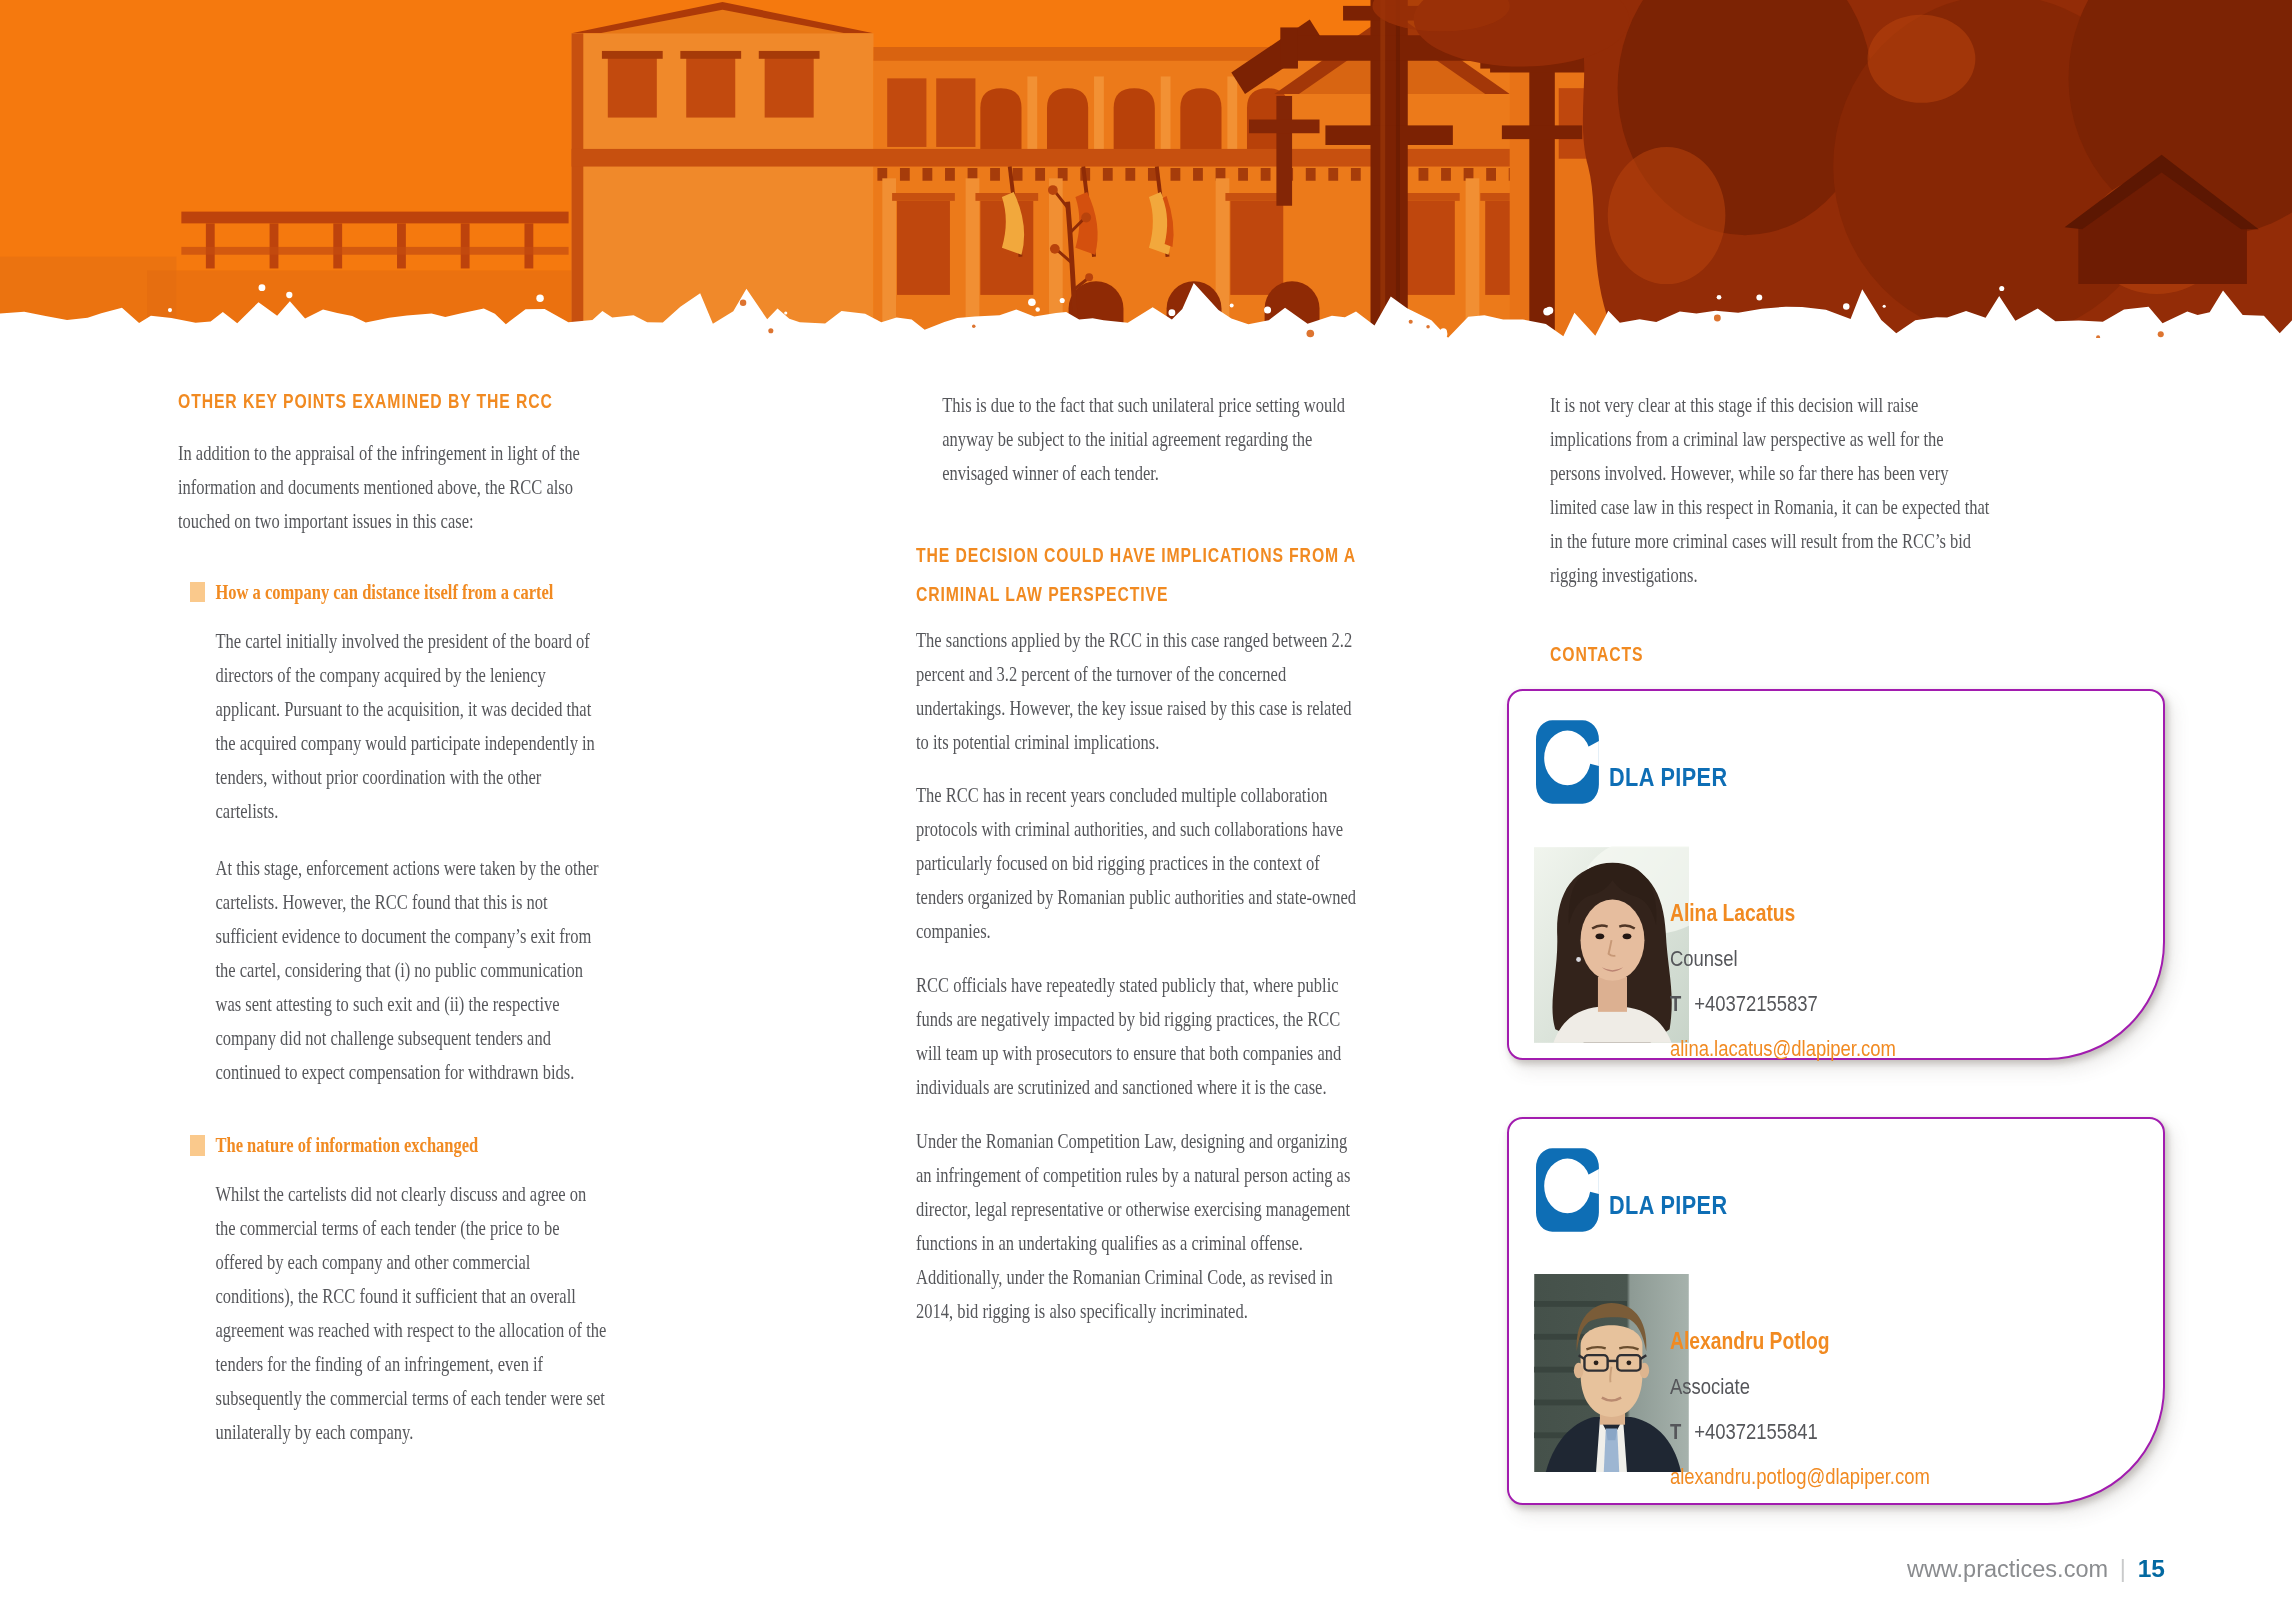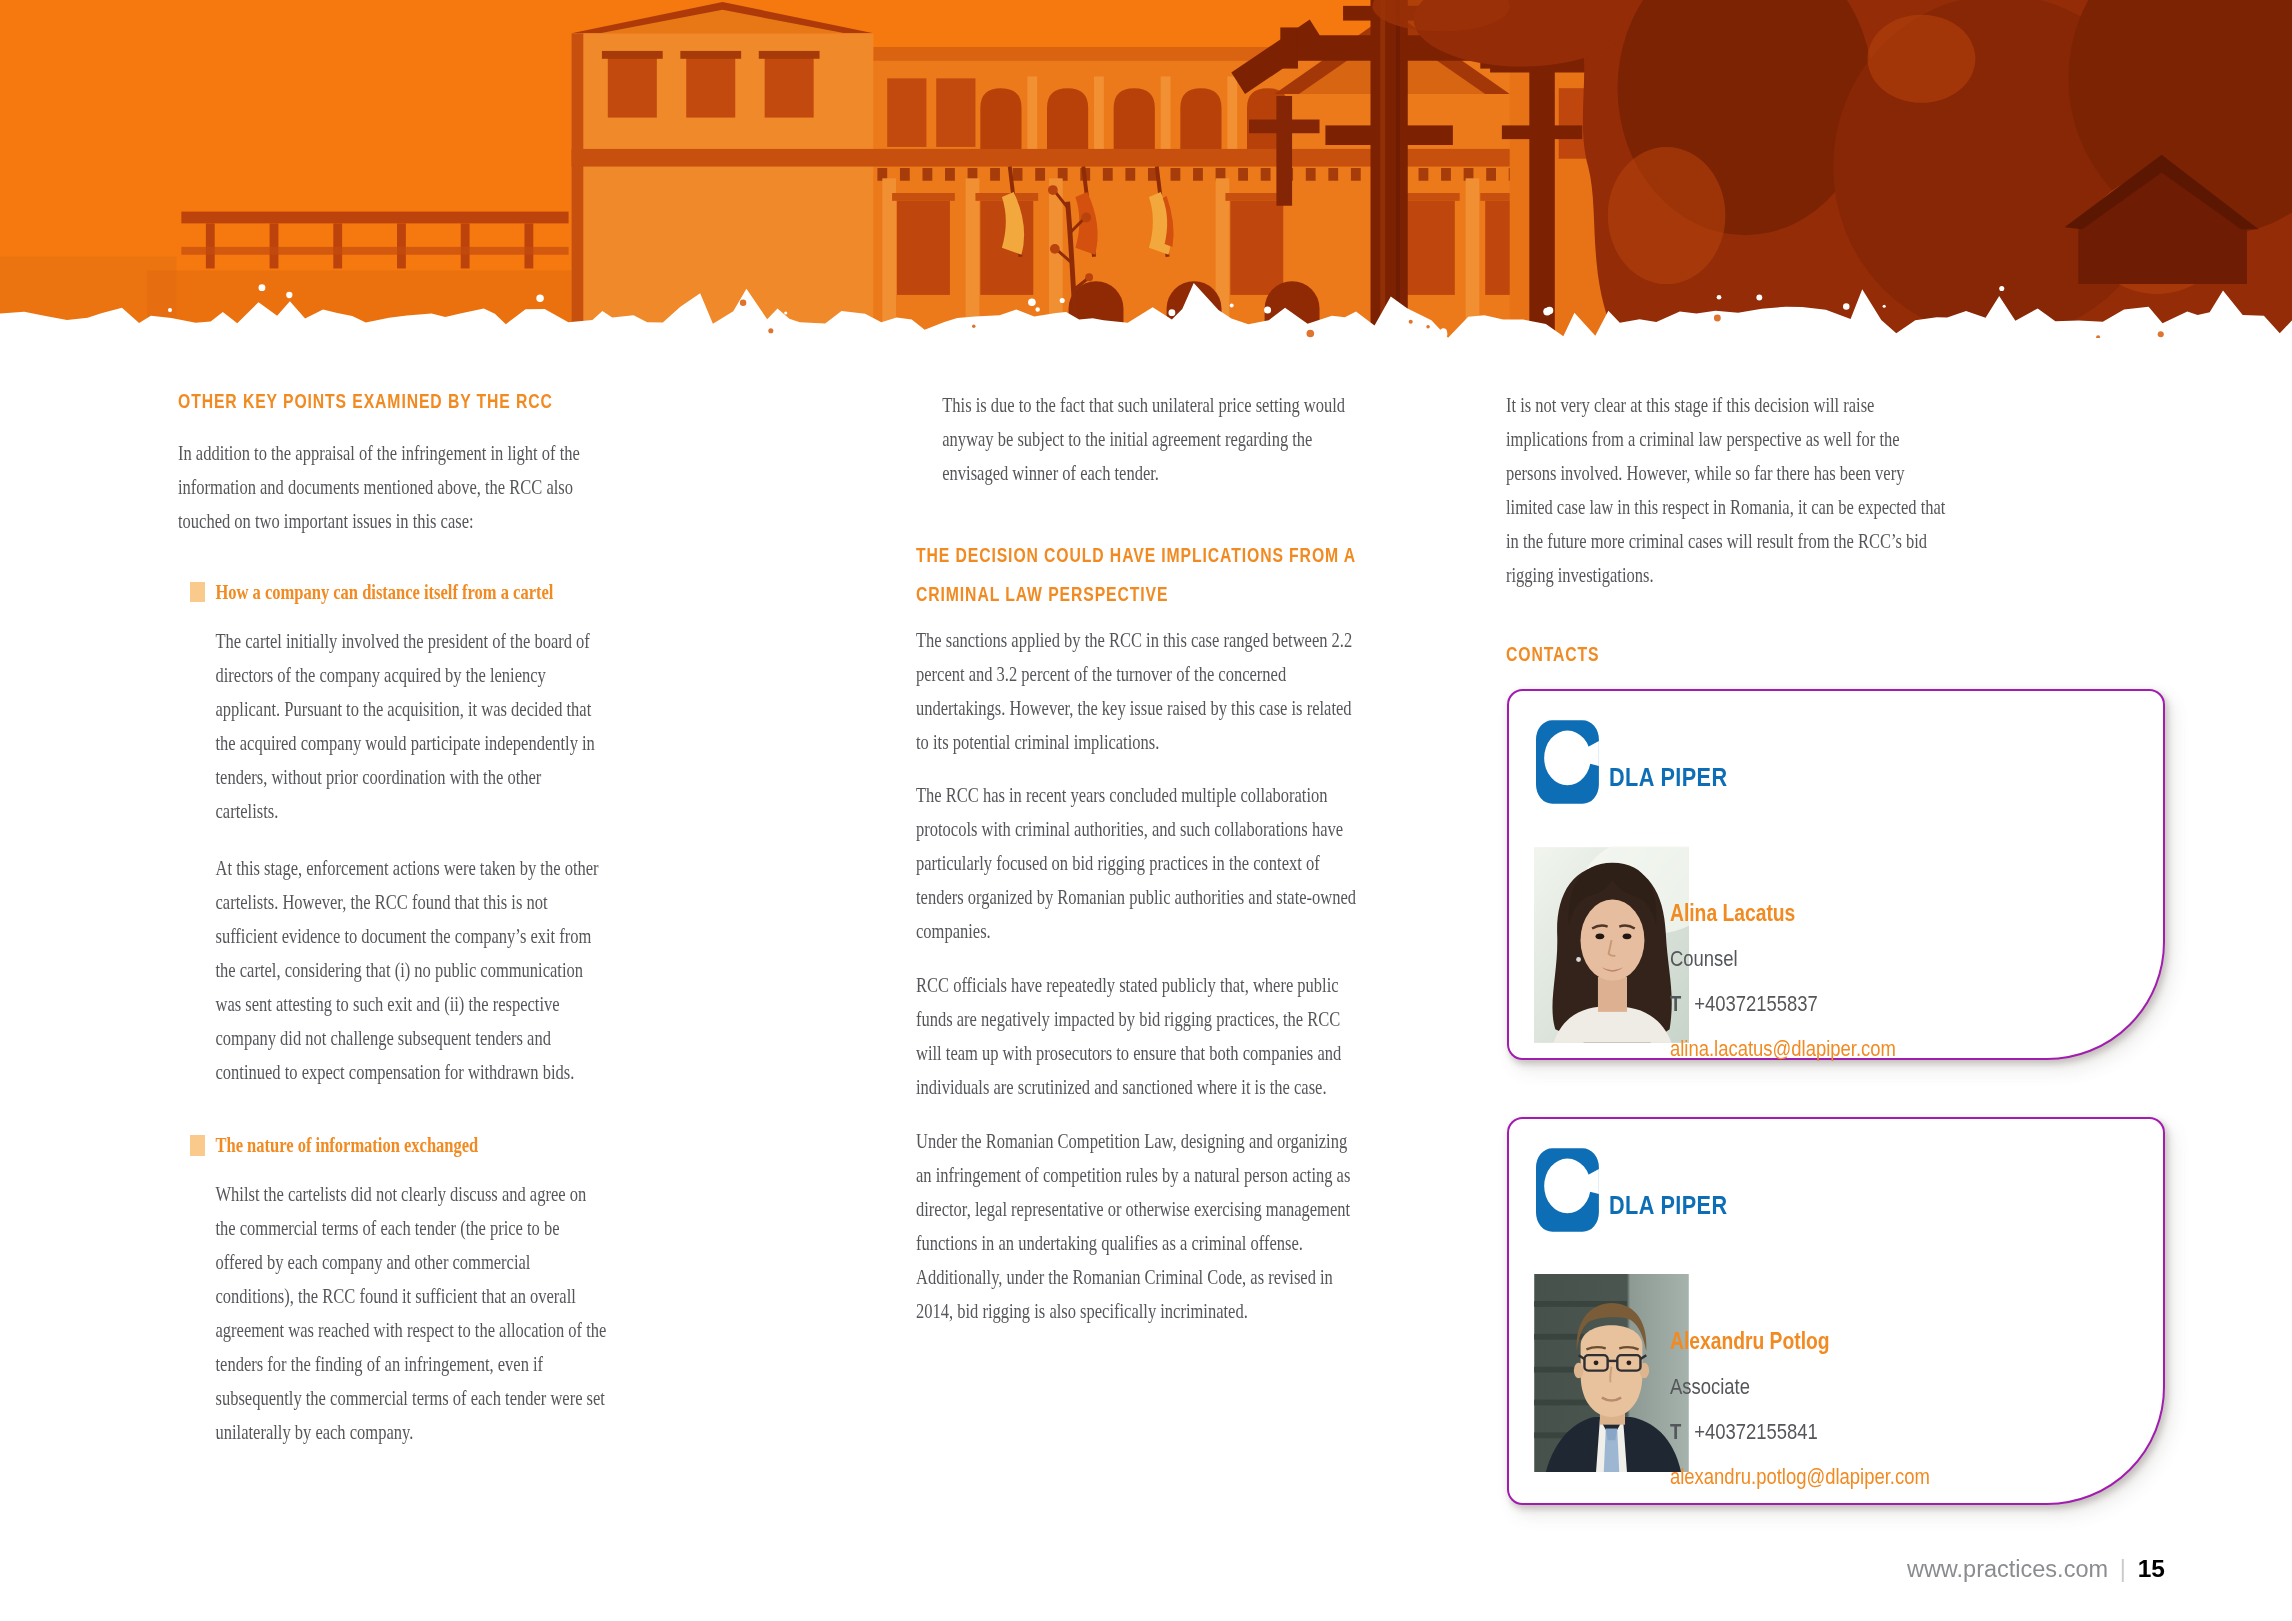--- a/index.html
+++ b/index.html
@@ -6,21 +6,21 @@
   body{
     position:relative;width:2293px;height:1621px;background:#ffffff;overflow:hidden;
     font-family:"Liberation Sans","DejaVu Sans",sans-serif;
   }
   
   .header-svg{position:absolute;top:0;left:0;width:2293px;height:338px;display:block;}
   
   .col{position:absolute;top:388px;margin-left:41px;}
   #col1{left:137px;width:441px;}
   #col2{left:875px;width:451px;}
-  #col3{left:1465px;width:451px;}
+  #col3{left:1509px;width:451px;}
   .cscale{transform:scaleX(.75);transform-origin:0 0;}
   #col1 .cscale{width:573px;}
   #col2 .cscale,#col3 .cscale{width:588px;}
   .sec-h{font:700 21px/25.5px "Liberation Sans","DejaVu Sans",sans-serif;color:#f18a21;
          letter-spacing:1.2px;margin:0 0 22.5px 0;}
   .sec-h.two{line-height:39px;margin:45px 0 9.8px 0;}
   .sec-h.contacts{margin:49px 0 0 0;}
   .bodyp{font:400 22px/34px "Liberation Serif","DejaVu Serif",serif;color:#55565a;margin:0;}
   .intro{margin-bottom:37px;}
   .lead2{padding-left:35px;margin-bottom:0;}
@@ -50,21 +50,21 @@
   .cname{font:700 23.5px/45px "Liberation Sans","DejaVu Sans",sans-serif;color:#f18a21;}
   .ctitle{font:400 22.5px/45px "Liberation Sans","DejaVu Sans",sans-serif;color:#55565a;}
   .cphone{font:400 22.5px/45px "Liberation Sans","DejaVu Sans",sans-serif;color:#55565a;}
   .plabel{font-weight:700;margin-right:15.7px;}
   .cemail{font:400 22.5px/45px "Liberation Sans","DejaVu Sans",sans-serif;color:#f18a21;}
   
   .footer{position:absolute;top:1554px;right:128px;
           font:400 23.5px/29px "Liberation Sans","DejaVu Sans",sans-serif;color:#8a8c8f;
           display:flex;align-items:baseline;}
   .sep{color:#c9cacb;margin:0 11.8px;font-weight:400;}
-  .pnum{color:#000000;font-weight:700;font-size:24.5px;}
+  .pnum{color:#0369a1;font-weight:700;font-size:24.5px;}
 </style>
 </head>
 <body>
 
 <svg class="header-svg" id="headersvg" viewBox="0 0 2339 345" preserveAspectRatio="none">
   <rect width="2339" height="345" fill="#f5790e"></rect>
 
   <g>
     <rect x="0" y="262" width="180" height="83" fill="#e56f12" opacity=".6"></rect>
     <rect x="185" y="216" width="395" height="12" fill="#bd430c"></rect>

